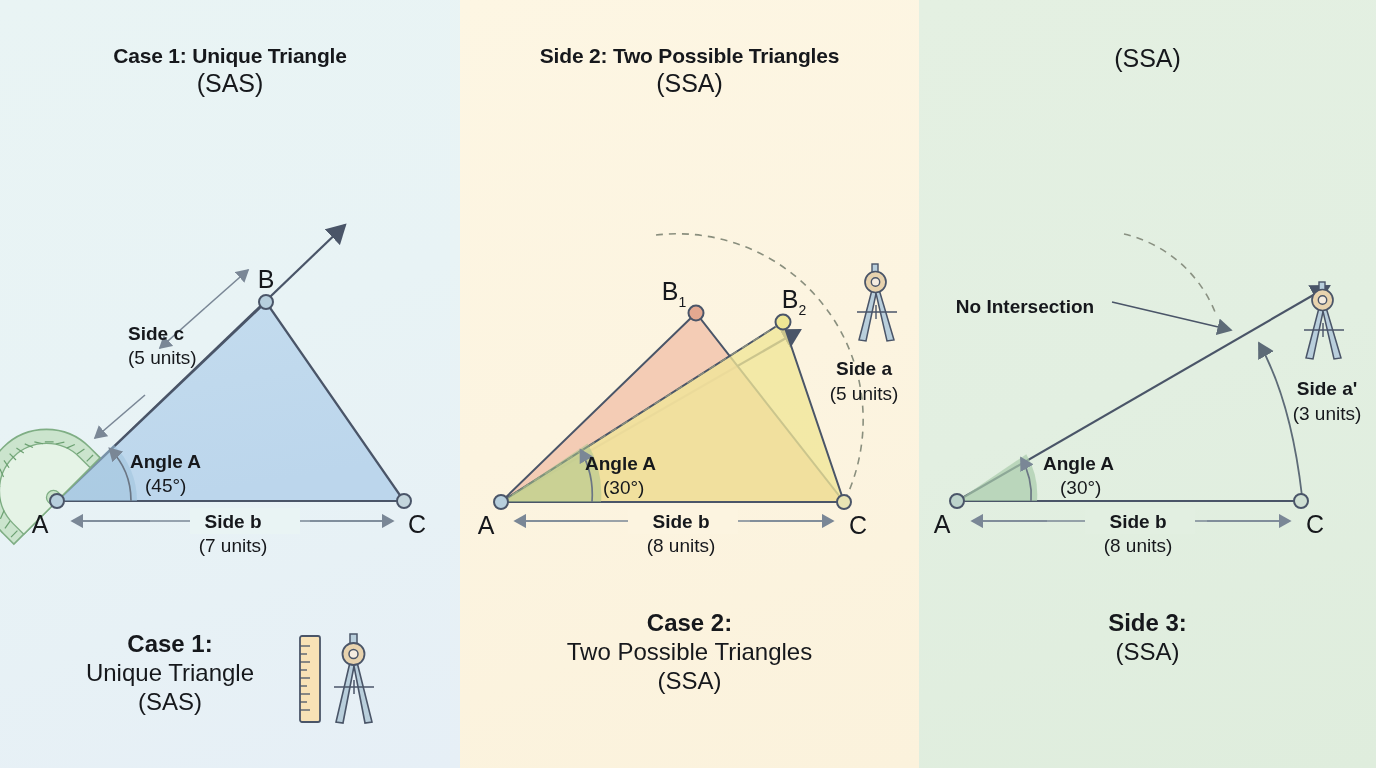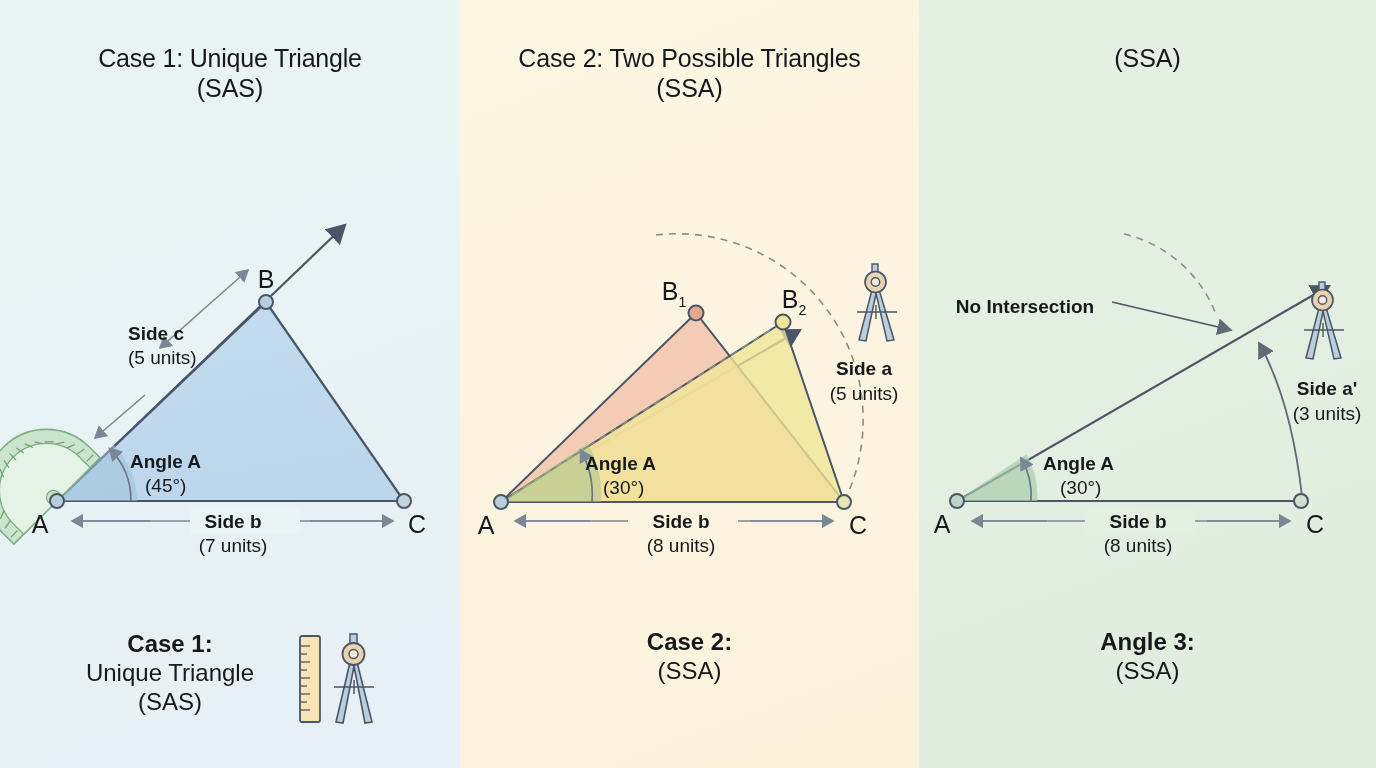--- a/index.html
+++ b/index.html
@@ -11,25 +11,25 @@
   #stage{position:relative;width:1376px;height:768px;}
   .panel{position:absolute;top:0;height:768px;}
   #panel1{left:0;width:460px;background:linear-gradient(160deg,#e9f4f4 0%,#e8f3f5 45%,#e6eff6 100%);}
   #panel2{left:460px;width:459px;background:linear-gradient(160deg,#fdf6e3 0%,#fcf4e0 50%,#fbf2dc 100%);}
   #panel3{left:919px;width:457px;background:linear-gradient(160deg,#e4f0e2 0%,#e2efe1 50%,#dfeddd 100%);}
 
   .title{
     position:absolute;top:44px;width:100%;text-align:center;
     color:#16181c;line-height:1.18;
   }
-  .title .t1{display:block;font-size:25px;font-weight:normal;letter-spacing:-.2px;}
+  .title .t1{display:block;font-size:21px;font-weight:bold;letter-spacing:-.2px;}
   .title .t2{display:block;font-size:25px;font-weight:normal;}
 
   .caption{
-    position:absolute;top:628px;width:100%;text-align:center;
+    position:absolute;top:609px;width:100%;text-align:center;
     color:#16181c;line-height:1.2;
   }
   .caption .c1{display:block;font-size:24px;font-weight:bold;}
   .caption .c2{display:block;font-size:24px;font-weight:normal;}
   .caption .c3{display:block;font-size:24px;font-weight:normal;}
 
   svg{position:absolute;left:0;top:0;overflow:visible;}
   .fig{position:absolute;left:0;top:0;}
 
   text{font-family:"Liberation Sans", sans-serif;fill:#16181c;}
@@ -151,21 +151,21 @@
         <line x1="38" y1="57" x2="78" y2="57" stroke="#4a5568" stroke-width="1.5"></line>
         <line x1="58" y1="50" x2="58" y2="64" stroke="#4a5568" stroke-width="1.5"></line>
         <circle cx="57.5" cy="24" r="11" fill="#e8d3ae" stroke="#4a5568" stroke-width="1.8"></circle>
         <circle cx="57.5" cy="24" r="4.5" fill="#f5ece0" stroke="#4a5568" stroke-width="1.5"></circle>
       </g>
     </svg>
   </div>
 
   <div class="panel" id="panel2">
     <div class="title">
-      <span class="t1">Case 2: Two Possible Triangles</span>
+      <span class="t1">Side 2: Two Possible Triangles</span>
       <span class="t2">(SSA)</span>
     </div>
 
     <svg class="fig" width="459" height="768">
       <defs>
         <marker id="ah2" markerWidth="9" markerHeight="9" refX="7" refY="4.5" orient="auto">
           <path d="M0,0 L8,4.5 L0,9 z" fill="#7a8796"></path>
         </marker>
         <marker id="ahd2" markerWidth="10" markerHeight="10" refX="8" refY="5" orient="auto">
           <path d="M0,0 L9,5 L0,10 z" fill="#4a5568"></path>
@@ -217,20 +217,21 @@
 
       <text class="anno-b" x="125" y="470">Angle A</text>
       <text class="anno-n" x="143" y="494">(30°)</text>
 
       <text class="anno-b" x="221" y="528" text-anchor="middle">Side b</text>
       <text class="anno-n" x="221" y="552" text-anchor="middle">(8 units)</text>
     </svg>
 
     <div class="caption">
       <span class="c1">Case 2:</span>
+      <span class="c2">Two Possible Triangles</span>
       <span class="c3">(SSA)</span>
     </div>
   </div>
 
   <div class="panel" id="panel3">
     <div class="title">
       <span class="t2">(SSA)</span>
     </div>
 
     <svg class="fig" width="457" height="768">
@@ -286,18 +287,18 @@
       <text class="anno-n" x="408" y="420" text-anchor="middle">(3 units)</text>
 
       <text class="anno-b" x="124" y="470">Angle A</text>
       <text class="anno-n" x="141" y="494">(30°)</text>
 
       <text class="anno-b" x="219" y="528" text-anchor="middle">Side b</text>
       <text class="anno-n" x="219" y="552" text-anchor="middle">(8 units)</text>
     </svg>
 
     <div class="caption">
-      <span class="c1">Angle 3:</span>
+      <span class="c1">Side 3:</span>
       <span class="c3">(SSA)</span>
     </div>
   </div>
 
 </div>
 
 </body></html>

